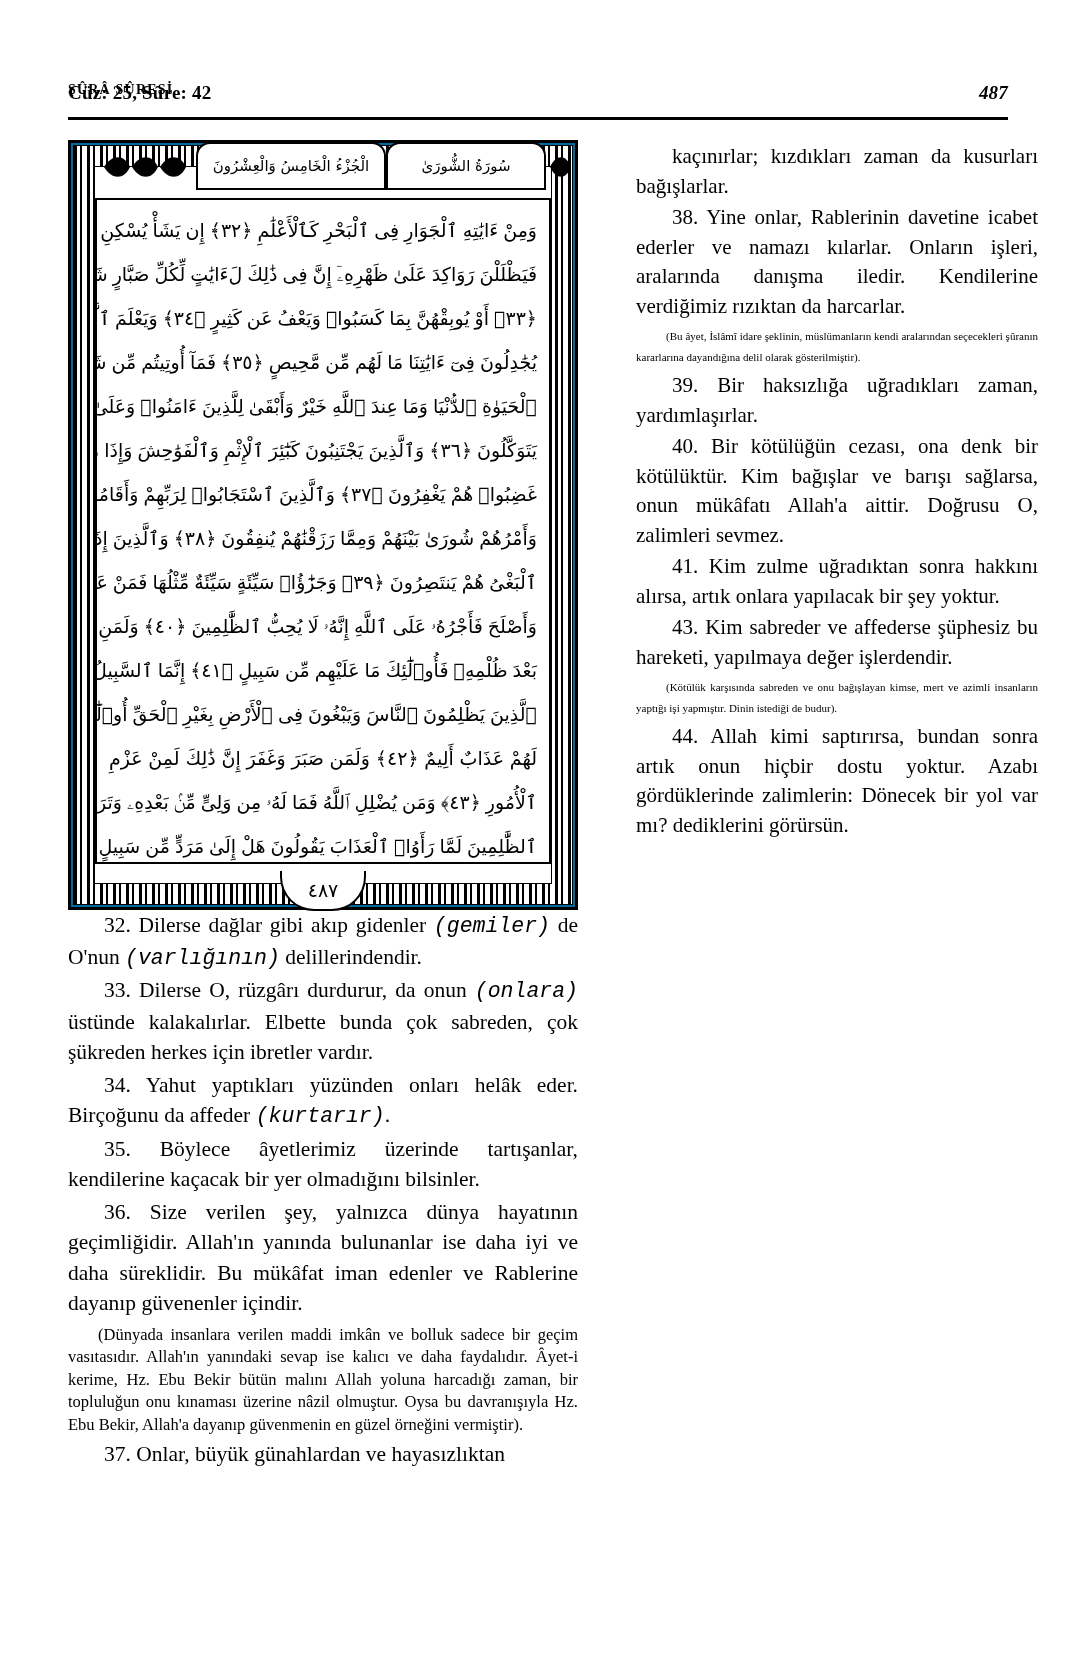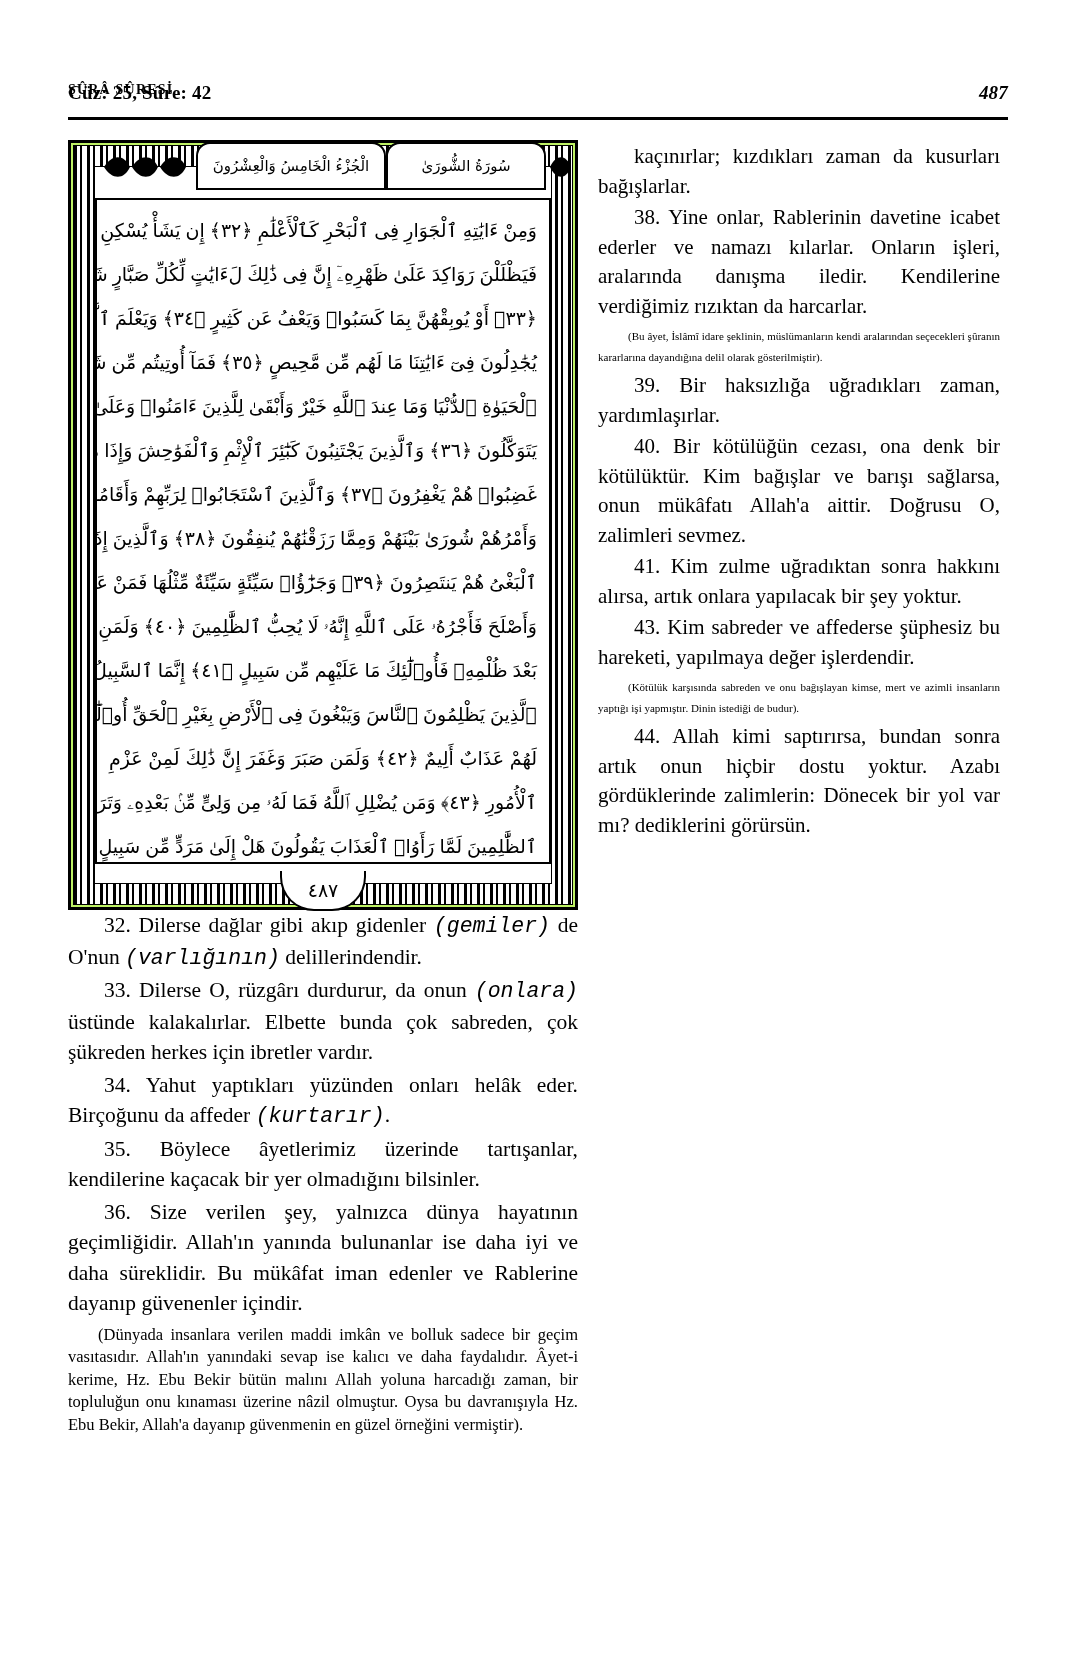--- a/index.html
+++ b/index.html
@@ -57,31 +57,31 @@
 
   
   .col-left {
     position: absolute;
     left: 68px;
     top: 140px;
     width: 510px;
   }
   .col-right {
     position: absolute;
-    left: 598px;
+    left: 636px;
     top: 142px;
     width: 402px;
   }
 
   
   .mushaf {
     position: relative;
     width: 510px;
     height: 770px;
-    background: #bef264;
+    background: #0369a1;
   }
   .mushaf .frame-outer {
     position: absolute;
     inset: 0;
     border: 3px solid #000;
     box-sizing: border-box;
   }
   .mushaf .frame-band {
     position: absolute;
     left: 5px; top: 5px; right: 5px; bottom: 5px;
@@ -270,20 +270,21 @@
       <div class="folio-arabic">٤٨٧</div>
     </div>
 
     <div id="left-col-text">
         <p class="tr"><span class="num">32.</span><span> Dilerse dağlar gibi akıp gidenler </span><i>(gemiler)</i><span> de O'nun </span><i>(varlığının)</i><span> delillerindendir.</span></p>
         <p class="tr"><span class="num">33.</span><span> Dilerse O, rüzgârı durdurur, da onun </span><i>(onlara)</i><span> üstünde kalakalırlar. Elbette bunda çok sabreden, çok şükreden herkes için ibretler vardır.</span></p>
         <p class="tr"><span class="num">34.</span><span> Yahut yaptıkları yüzünden onları helâk eder. Birçoğunu da affeder </span><i>(kurtarır)</i><span>.</span></p>
         <p class="tr"><span class="num">35.</span><span> Böylece âyetlerimiz üzerinde tartışanlar, kendilerine kaçacak bir yer olmadığını bilsinler.</span></p>
         <p class="tr"><span class="num">36.</span><span> Size verilen şey, yalnızca dünya hayatının geçimliğidir. Allah'ın yanında bulunanlar ise daha iyi ve daha süreklidir. Bu mükâfat iman edenler ve Rablerine dayanıp güvenenler içindir.</span></p>
         <p class="note"><span>(Dünyada insanlara verilen maddi imkân ve bolluk sadece bir geçim vasıtasıdır. Allah'ın yanındaki sevap ise kalıcı ve daha faydalıdır. Âyet-i kerime, Hz. Ebu Bekir bütün malını Allah yoluna harcadığı zaman, bir topluluğun onu kınaması üzerine nâzil olmuştur. Oysa bu davranışıyla Hz. Ebu Bekir, Allah'a dayanıp güvenmenin en güzel örneğini vermiştir).</span></p>
+        <p class="tr"><span class="num">37.</span><span> Onlar, büyük günahlardan ve hayasızlıktan</span></p>
       </div>
   </div>
 
   <div class="col-right">
     <div id="right-col-text">
         <p class="tr"><span>kaçınırlar; kızdıkları zaman da kusurları bağışlarlar.</span></p>
         <p class="tr"><span class="num">38.</span><span> Yine onlar, Rablerinin davetine icabet ederler ve namazı kılarlar. Onların işleri, aralarında danışma iledir. Kendilerine verdiğimiz rızıktan da harcarlar.</span></p>
         <p class="note"><span>(Bu âyet, İslâmî idare şeklinin, müslümanların kendi aralarından seçecekleri şûranın kararlarına dayandığına delil olarak gösterilmiştir).</span></p>
         <p class="tr"><span class="num">39.</span><span> Bir haksızlığa uğradıkları zaman, yardımlaşırlar.</span></p>
         <p class="tr"><span class="num">40.</span><span> Bir kötülüğün cezası, ona denk bir kötülüktür. Kim bağışlar ve barışı sağlarsa, onun mükâfatı Allah'a aittir. Doğrusu O, zalimleri sevmez.</span></p>

